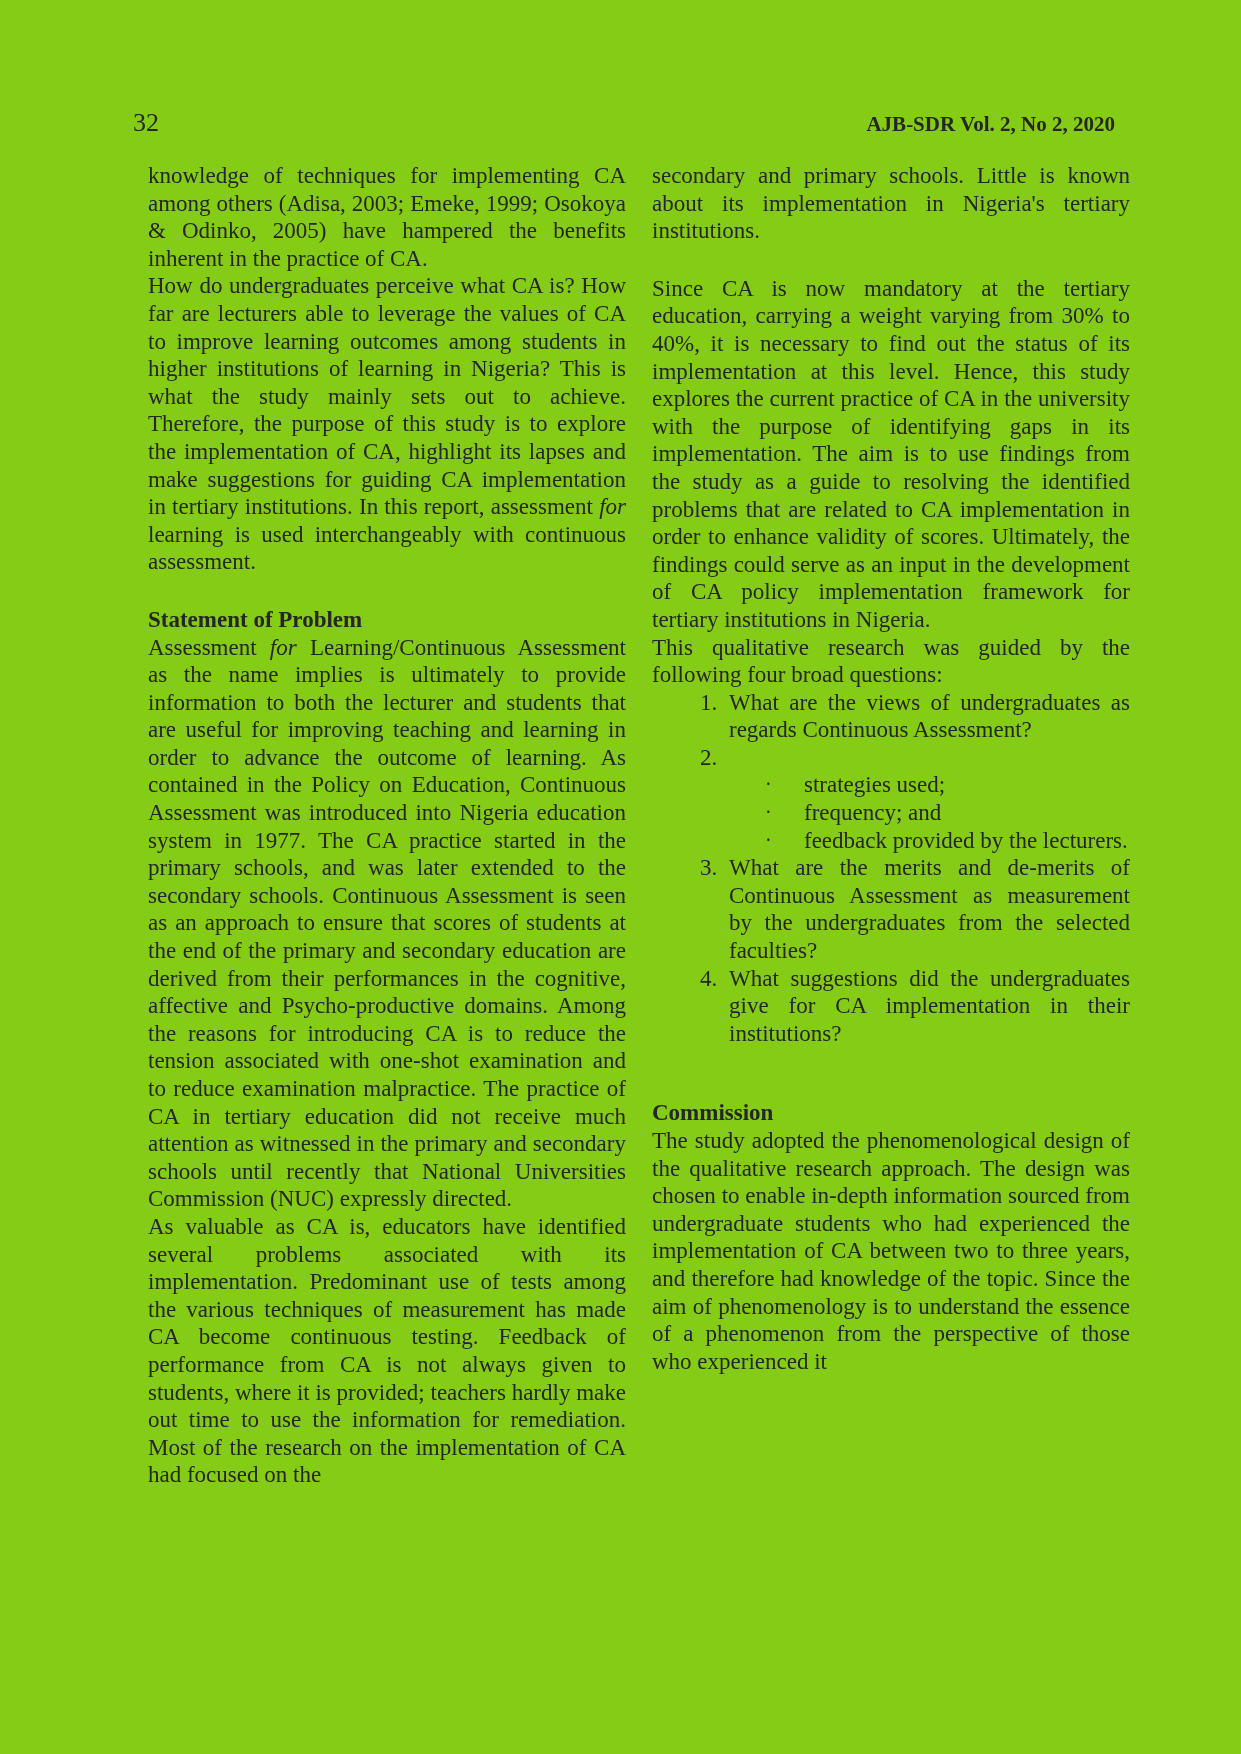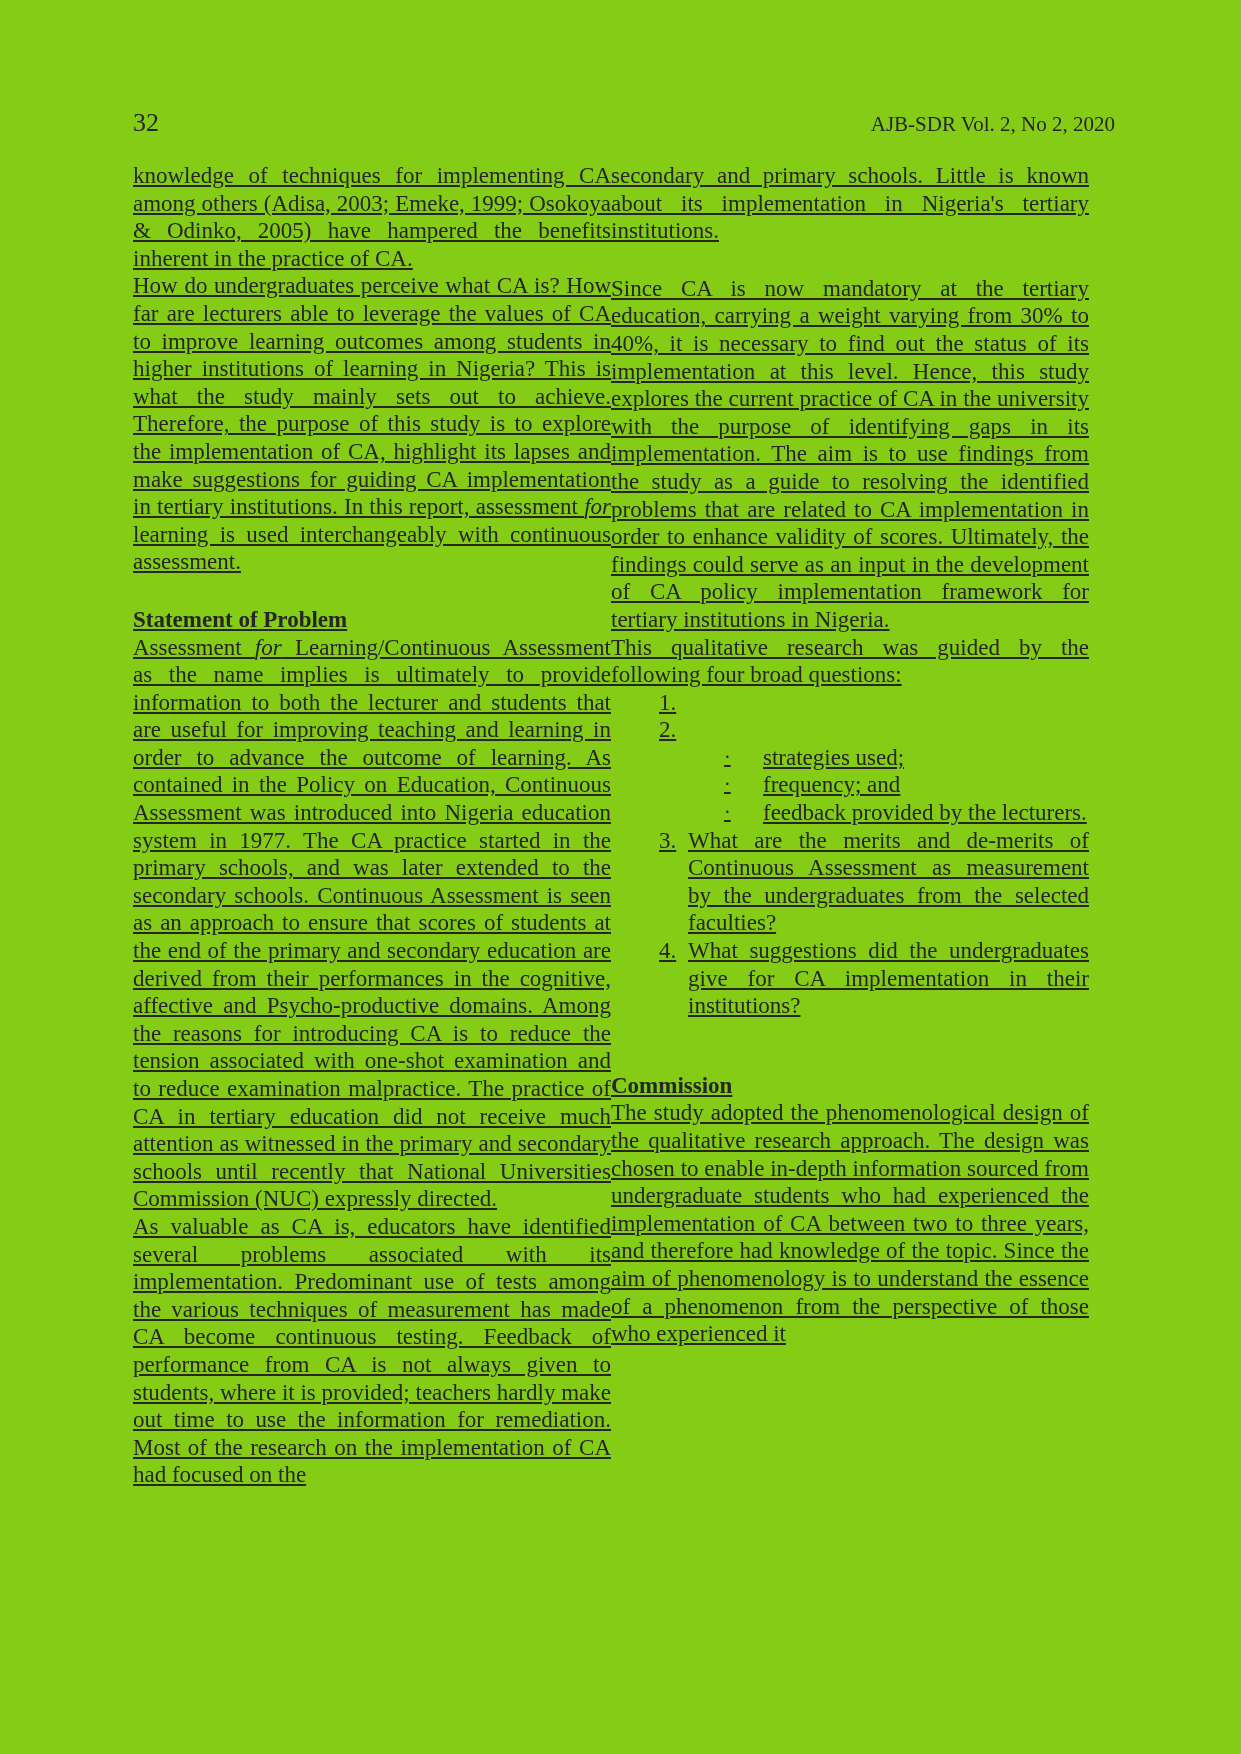--- a/index.html
+++ b/index.html
@@ -16,28 +16,28 @@
   .header {
     position: absolute;
     left: 133px;
     right: 126px;
     top: 108px;
     display: flex;
     justify-content: space-between;
     align-items: baseline;
   }
   .page-num { font-size: 26px; }
-  .journal  { font-size: 21px; }
+  .journal  { font-size: 21px; font-weight: bold; }
   .columns {
     position: absolute;
-    left: 133px;
+    left: 148px;
     right: 126px;
     top: 162px;
     display: flex;
-    text-decoration: underline;
+    gap: 26px;
   }
   .col {
     flex: 0 0 478px;
     width: 478px;
     font-size: 23px;
     line-height: 27.6px;
   }
   .para {
     margin: 0;
     text-align: justify;
@@ -73,20 +73,21 @@
         <div class="heading">Statement of Problem</div>
         <p class="para"><span>Assessment </span><em>for</em><span> Learning/Continuous Assessment as the name implies is ultimately to provide information to both the lecturer and students that are useful for improving teaching and learning in order to advance the outcome of learning. As contained in the Policy on Education, Continuous Assessment was introduced into Nigeria education system in 1977. The CA practice started in the primary schools, and was later extended to the secondary schools. Continuous Assessment is seen as an approach to ensure that scores of students at the end of the primary and secondary education are derived from their performances in the cognitive, affective and Psycho-productive domains. Among the reasons for introducing CA is to reduce the tension associated with one-shot examination and to reduce examination malpractice. The practice of CA in tertiary education did not receive much attention as witnessed in the primary and secondary schools until recently that National Universities Commission (NUC) expressly directed.</span></p>
         <p class="para"><span>As valuable as CA is, educators have identified several problems associated with its implementation. Predominant use of tests among the various techniques of measurement has made CA become continuous testing. Feedback of performance from CA is not always given to students, where it is provided; teachers hardly make out time to use the information for remediation.  Most of the research on the implementation of CA had focused on the</span></p>
       </div>
     <div class="col" id="col-right">
         <p class="para"><span>secondary and primary schools. Little is known about its implementation in Nigeria's tertiary institutions.</span></p>
         <p class="para spaced"><span>Since CA is now mandatory at the tertiary education, carrying a weight varying from 30% to 40%, it is necessary to find out the status of its implementation at this level. Hence, this study explores the current practice of CA in the university with the purpose of identifying gaps in its implementation. The aim is to use findings from the study as a guide to resolving the identified problems that are related to CA implementation in order to enhance validity of scores. Ultimately, the findings could serve as an input in the development of CA policy implementation framework for tertiary institutions in Nigeria.</span></p>
         <p class="para"><span>This qualitative research was guided by the following four broad questions:</span></p>
         <div class="li">
           <span class="li-num">1.</span>
+          <span class="li-text">What are the views of undergraduates as regards Continuous Assessment?</span>
         </div>
         <div class="li">
           <span class="li-num">2.</span>
         </div>
         <div class="sub">
           <span class="sub-dot">·</span>
           <span class="sub-text">strategies used;</span>
         </div>
         <div class="sub">
           <span class="sub-dot">·</span>

